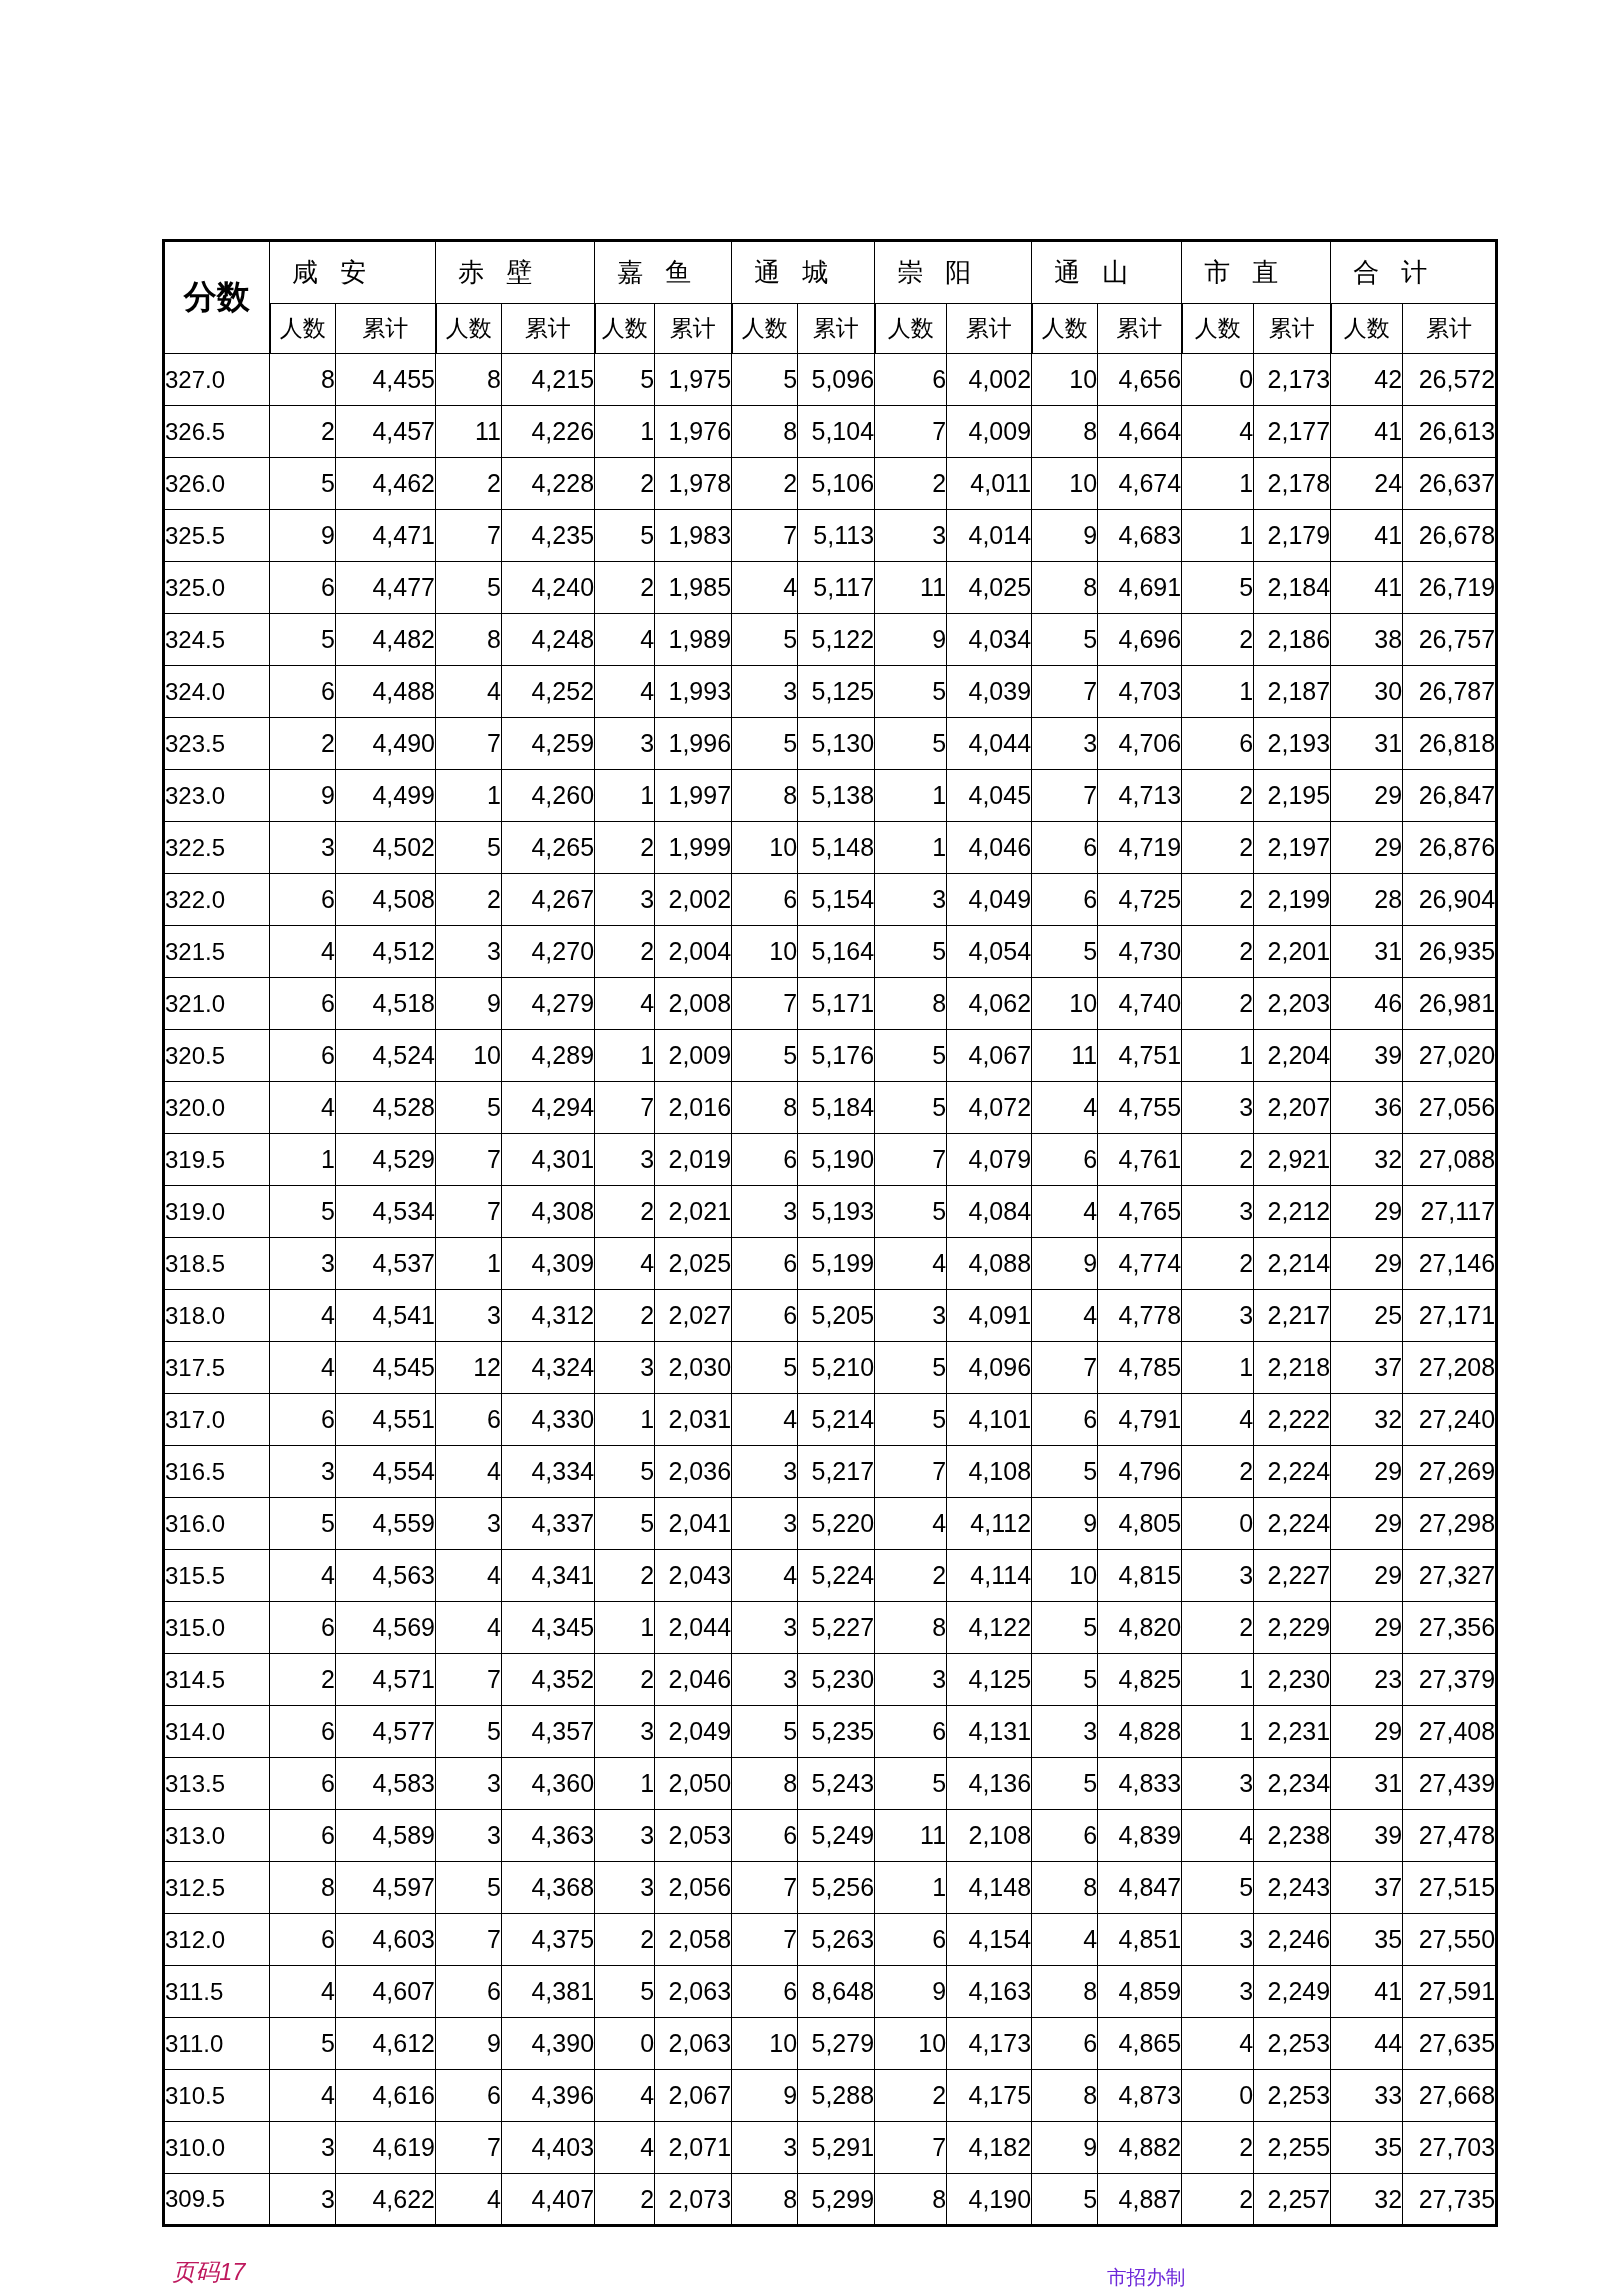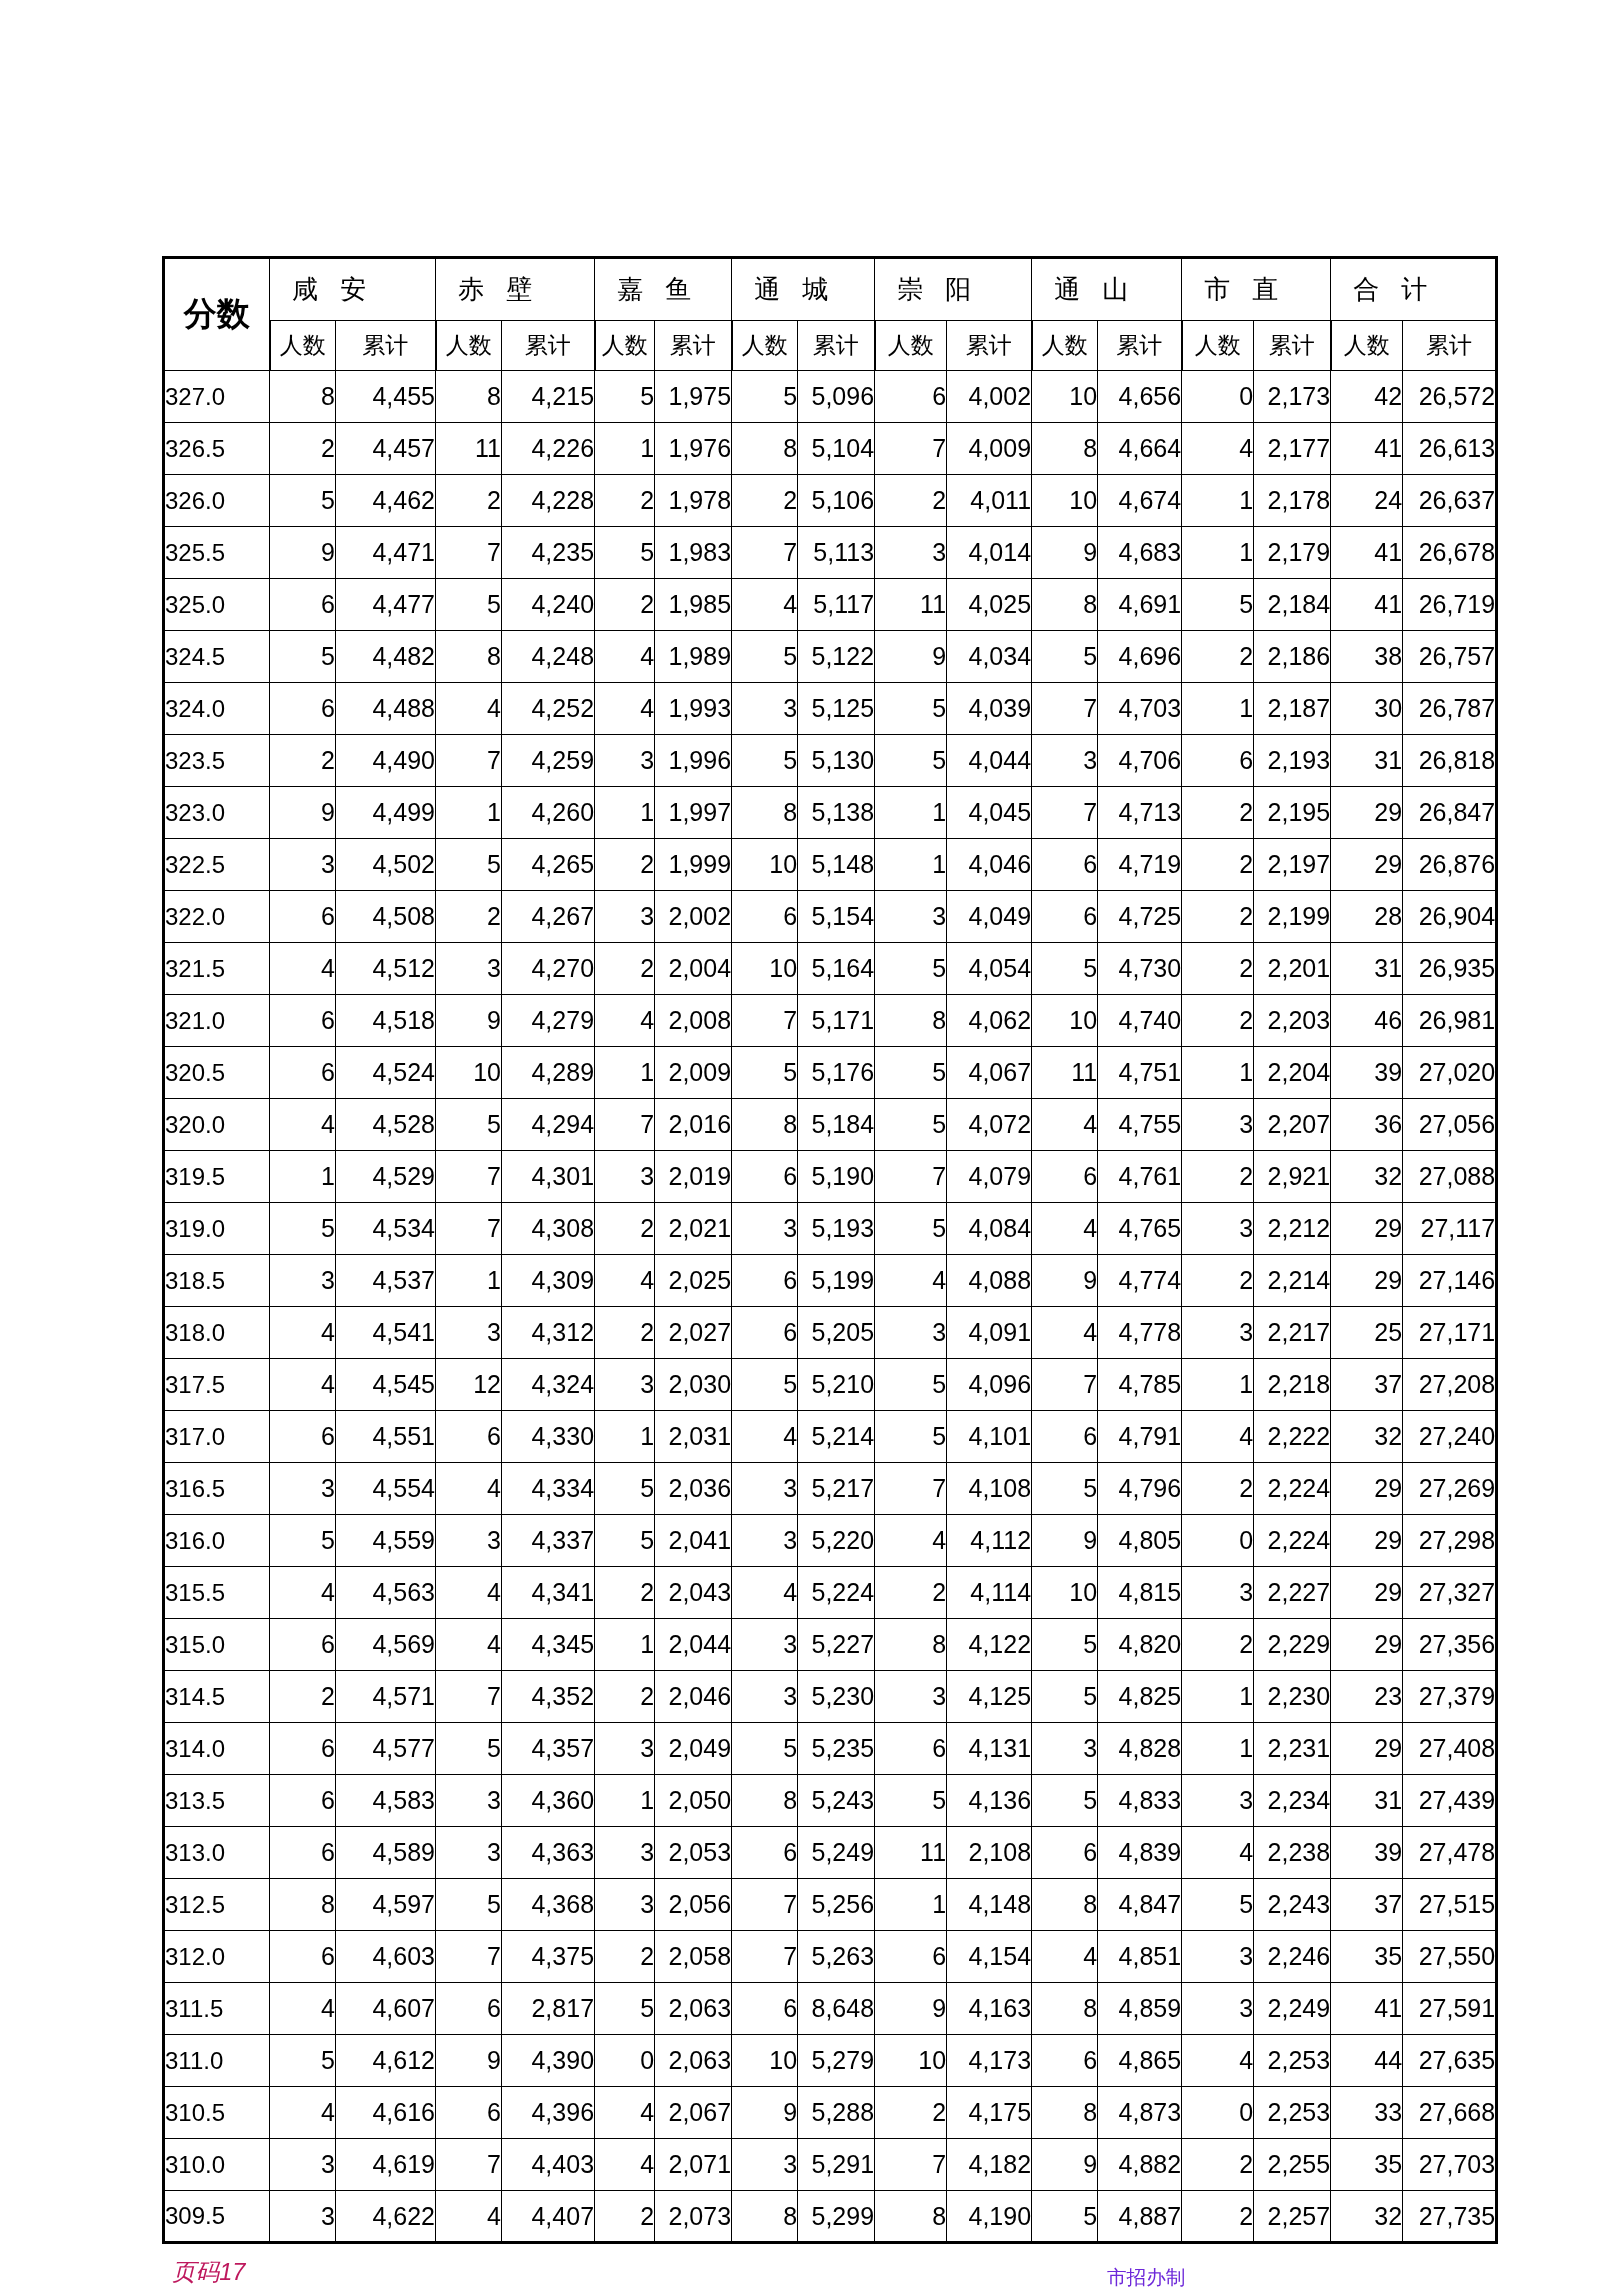--- a/index.html
+++ b/index.html
@@ -20,21 +20,21 @@
     margin: 0;
     text-align: center;
     font-size: 47px;
     font-weight: bold;
     letter-spacing: 2.6px;
     white-space: nowrap;
   }
   table.stats {
     position: absolute;
     left: 162px;
-    top: 256px;
+    top: 239px;
     width: 1332px;
     border-collapse: collapse;
     table-layout: fixed;
     border: 3.3px solid #000;
   }
   table.stats th, table.stats td {
     border: 1.3px solid #000;
     padding: 0;
     vertical-align: middle;
     overflow: hidden;
@@ -751,21 +751,21 @@
           <td class="cnt">3</td>
           <td class="cum">2,246</td>
           <td class="cnt">35</td>
           <td class="cum">27,550</td>
         </tr>
         <tr>
           <td class="score">311.5</td>
           <td class="cnt">4</td>
           <td class="cum">4,607</td>
           <td class="cnt">6</td>
-          <td class="cum">2,817</td>
+          <td class="cum">4,381</td>
           <td class="cnt">5</td>
           <td class="cum">2,063</td>
           <td class="cnt">6</td>
           <td class="cum">8,648</td>
           <td class="cnt">9</td>
           <td class="cum">4,163</td>
           <td class="cnt">8</td>
           <td class="cum">4,859</td>
           <td class="cnt">3</td>
           <td class="cum">2,249</td>

